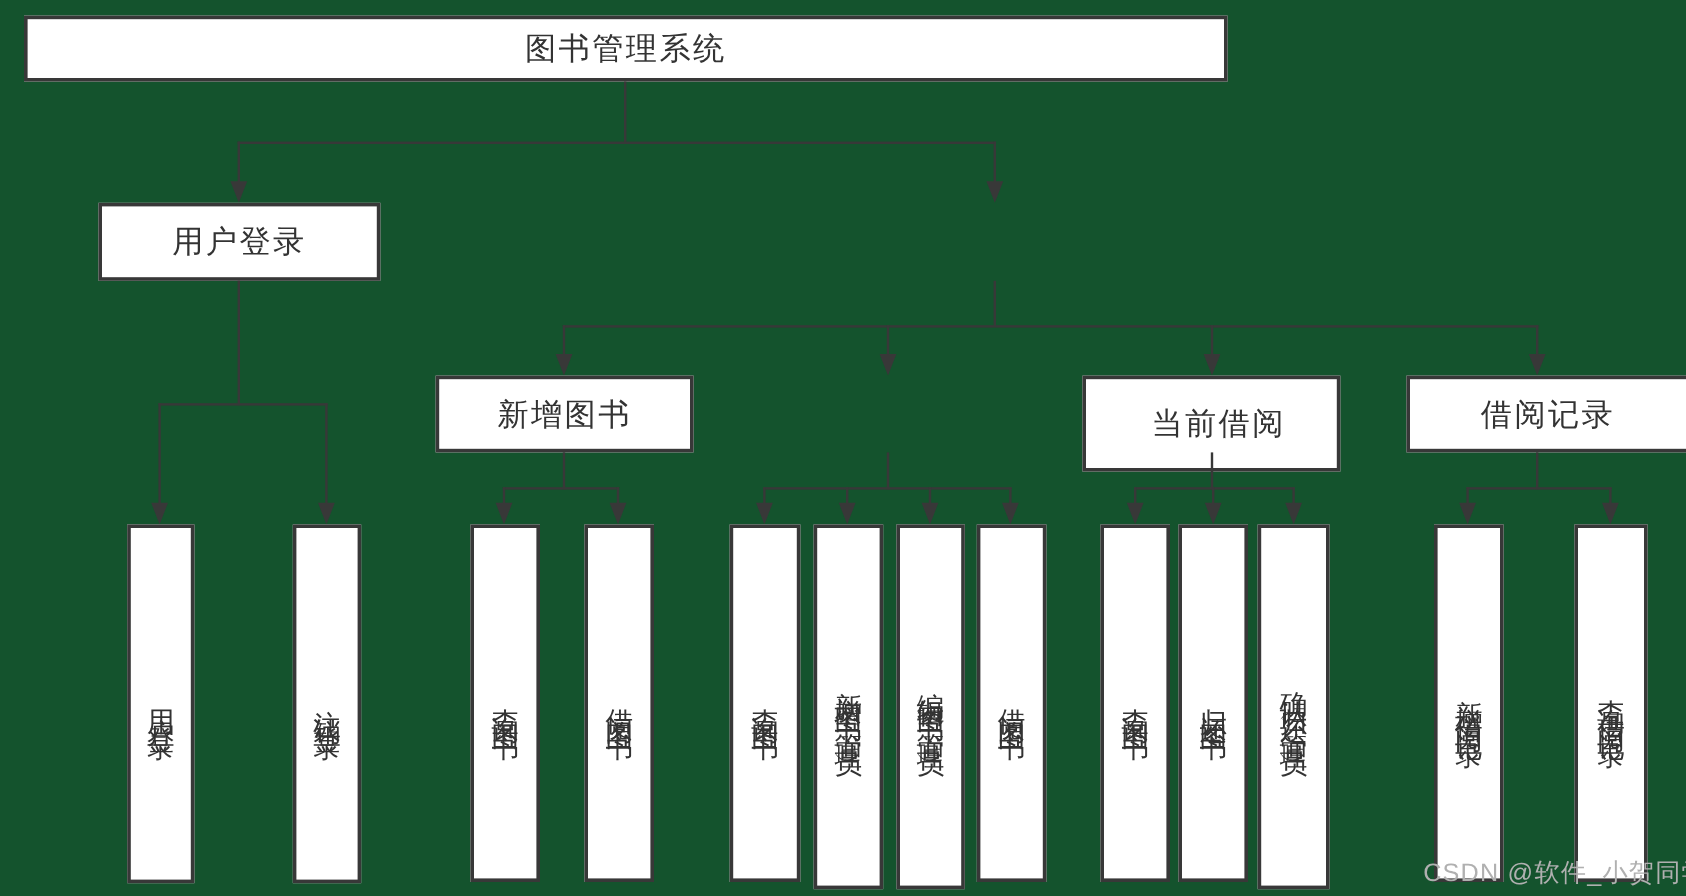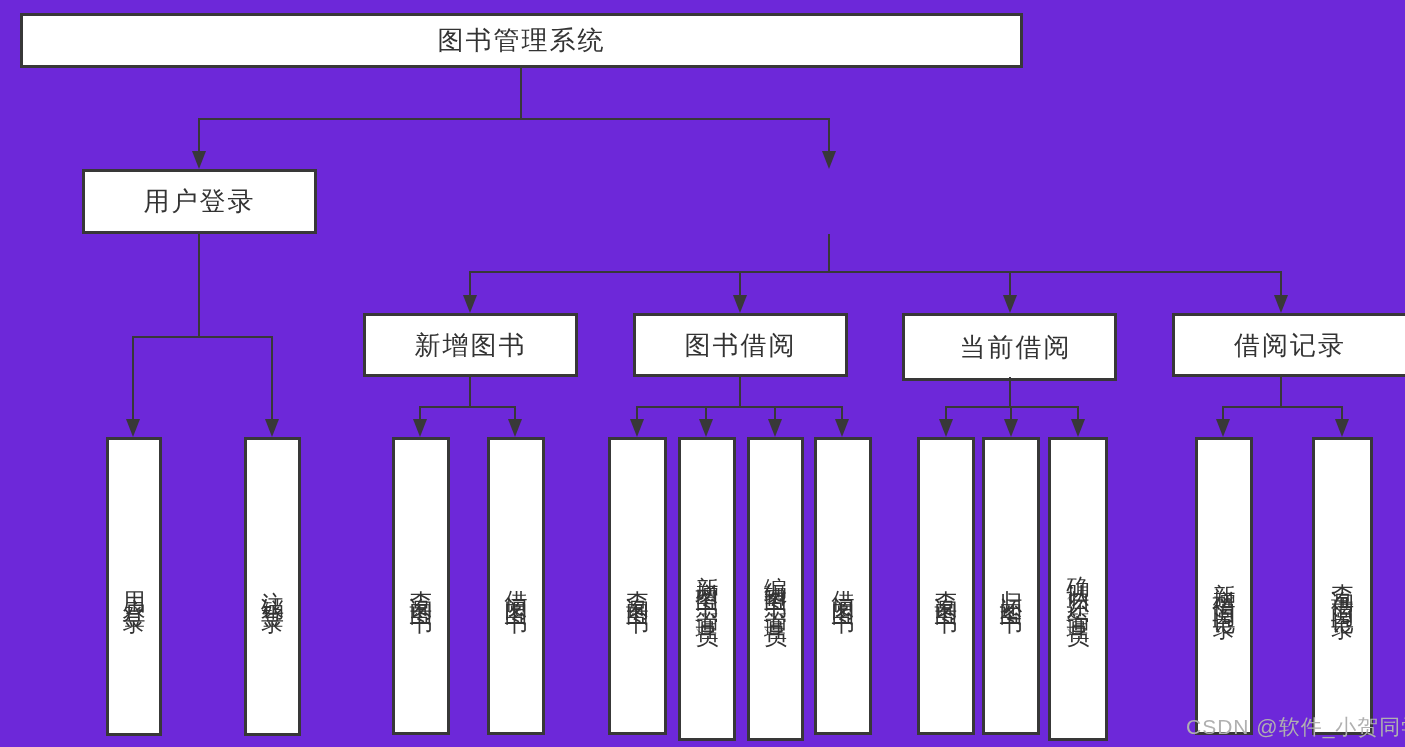--- a/index.html
+++ b/index.html
@@ -1,19 +1,19 @@
 <!DOCTYPE html>
 <html><head>
 <meta charset="utf-8">
 <style>
   html,body{margin:0;padding:0;background:#ffffff;}
   #canvas{
     position:relative;
     width:1405px;height:747px;
-    background:#6d28d9;
+    background:#14532d;
     font-family:"Liberation Sans","DejaVu Sans",sans-serif;
     overflow:hidden;
   }
   .box{
     position:absolute;
     box-sizing:border-box;
     background:#ffffff;
     border:3px solid #383838;
     display:flex;align-items:center;justify-content:center;
     color:#333333;
@@ -81,22 +81,21 @@
   <div class="vline" style="left:469px;top:271px;height:26px;"></div>
   <div class="vline" style="left:739px;top:271px;height:26px;"></div>
   <div class="vline" style="left:1009px;top:271px;height:26px;"></div>
   <div class="vline" style="left:1280px;top:271px;height:26px;"></div>
   <div class="arrow" style="left:463px;top:295px;"></div>
   <div class="arrow" style="left:733px;top:295px;"></div>
   <div class="arrow" style="left:1003px;top:295px;"></div>
   <div class="arrow" style="left:1274px;top:295px;"></div>
 
   <div class="box" style="left:363px;top:313px;width:215px;height:64px;">新增图书</div>
-  <div class="box" style="left:633px;top:313px;width:215px;height:64px;">图书借阅</div>
-  <div class="box" style="left:902px;top:313px;width:215px;height:68px;padding-left:12px;">当前借阅</div>
+  <div class="box" style="left:902px;top:313px;width:215px;height:80px;padding-left:12px;">当前借阅</div>
   <div class="box" style="left:1172px;top:313px;width:236px;height:64px;">借阅记录</div>
 
   <div class="vline" style="left:469px;top:377px;height:31px;"></div>
   <div class="hline" style="left:419px;top:406px;width:97px;"></div>
   <div class="vline" style="left:419px;top:406px;height:14px;"></div>
   <div class="vline" style="left:514px;top:406px;height:14px;"></div>
   <div class="arrow" style="left:413px;top:419px;"></div>
   <div class="arrow" style="left:508px;top:419px;"></div>
 
   <div class="vline" style="left:739px;top:377px;height:31px;"></div>

